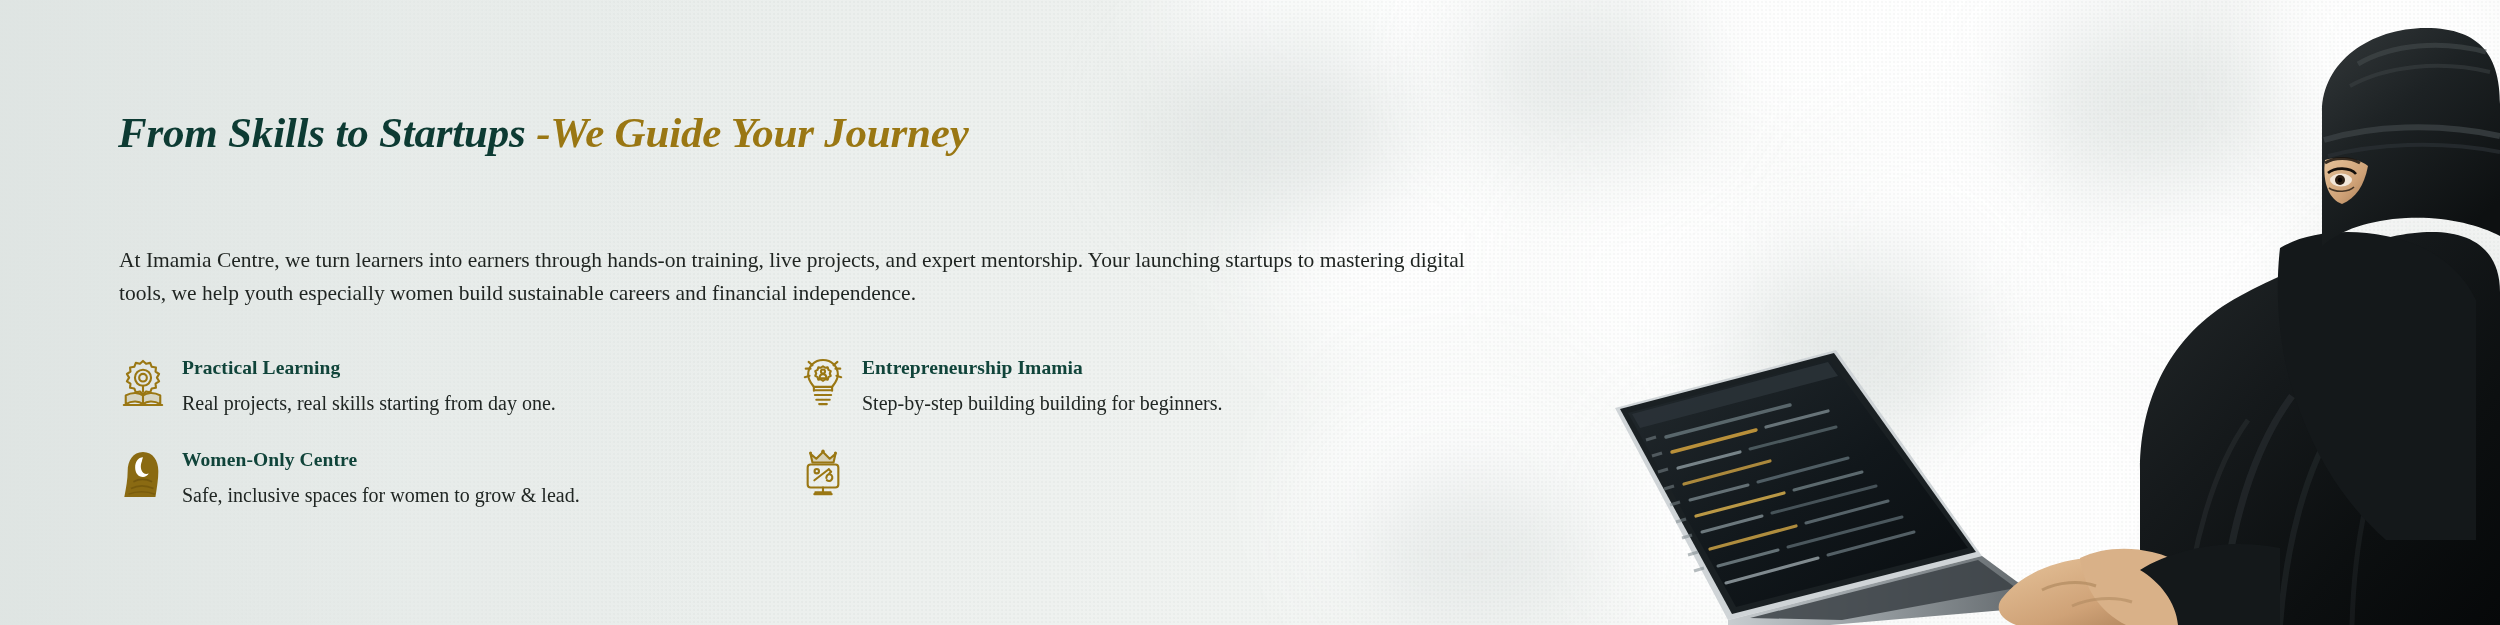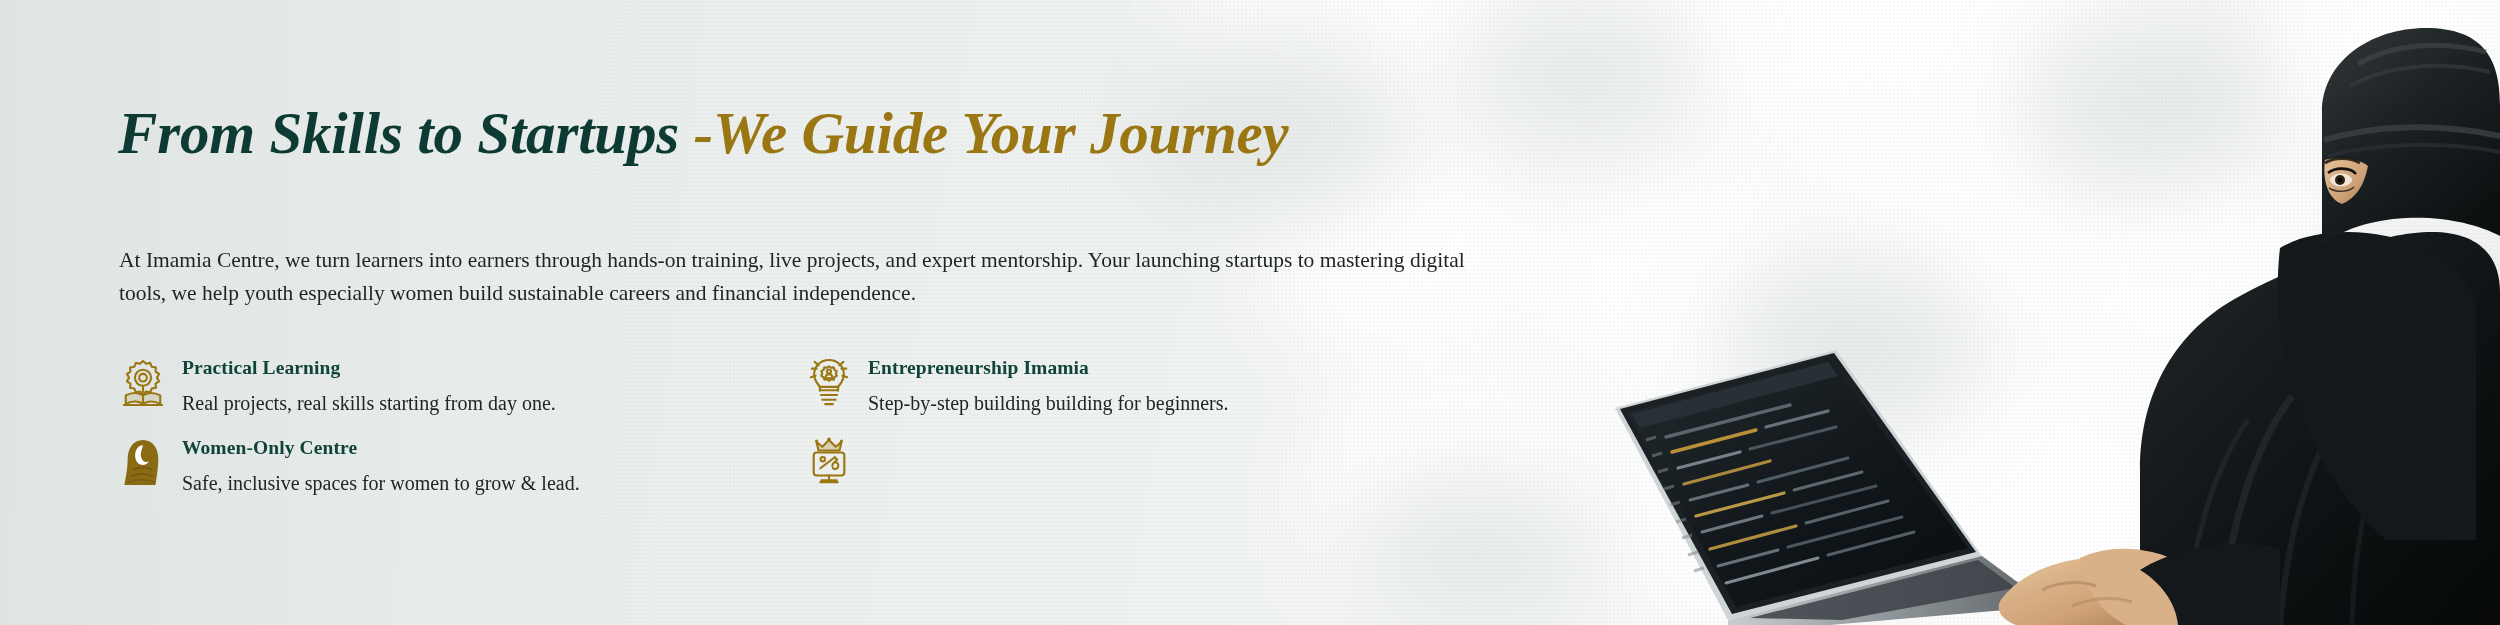--- a/index.html
+++ b/index.html
@@ -79,22 +79,22 @@
   
   .content {
     position:absolute;
     left:118px; top:0;
     width:1380px; height:100%;
     z-index:6;
   }
 
   .headline {
     position:absolute;
-    left:0; top:101px;
-    font-size:59px;
+    left:0; top:109px;
+    font-size:43px;
     font-weight:700;
     font-style:italic;
     letter-spacing:-.2px;
     line-height:1.1;
     white-space:nowrap;
     font-family:"Liberation Serif", serif;
   }
   .hl-dark { color:#0d3b33; }
   .hl-gold { color:#9a7713; }
 
@@ -111,21 +111,20 @@
   
   .features {
     position:absolute;
     left:2px; top:355px;
     width:1320px;
     display:grid;
     grid-template-columns:680px 640px;
     grid-auto-rows:74px;
     column-gap:0;
     row-gap:18px;
-    gap:6px;
   }
 
   .feature {
     display:flex;
     align-items:flex-start;
     gap:16px;
   }
 
   .feat-icon {
     flex:0 0 auto;

